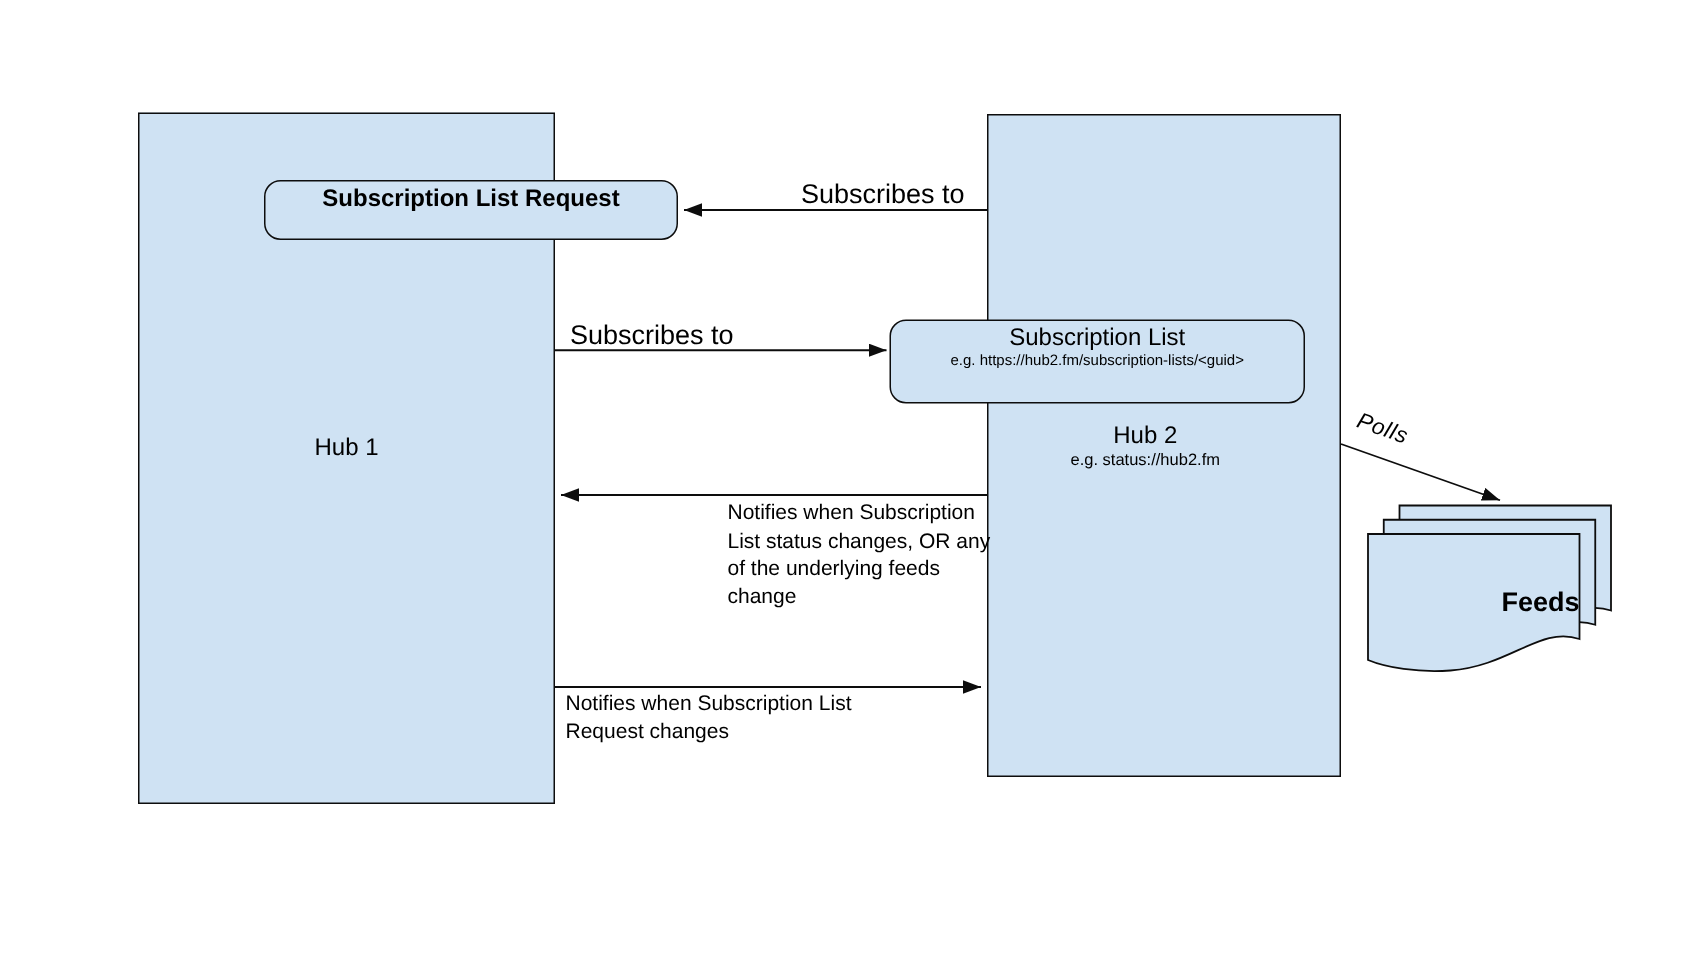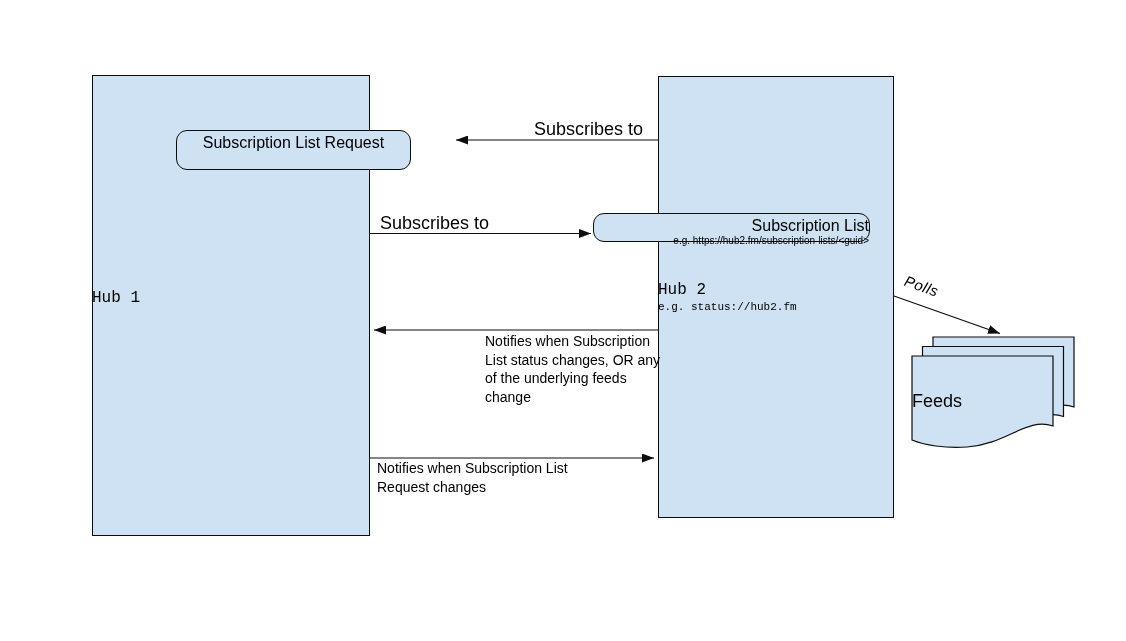--- a/index.html
+++ b/index.html
@@ -17,23 +17,22 @@
     overflow: hidden;
   }
   .hub {
     position: absolute;
     background: #cfe2f3;
     border: 1px solid #0d0d0d;
     box-sizing: border-box;
   }
   .hub-label {
     position: absolute;
-    text-align: left;
+    text-align: center;
     pointer-events: none;
-    font-family: Liberation Mono, monospace;
   }
   .hub-title {
     font-size: 16px;
     line-height: 19px;
   }
   .hub-subtitle {
     font-size: 11px;
     line-height: 14px;
   }
   .pill {
@@ -60,21 +59,22 @@
     white-space: nowrap;
   }
   .note {
     position: absolute;
     font-size: 14px;
     line-height: 18.5px;
   }
   .feeds-label {
     position: absolute;
     font-size: 18px;
-    text-align: left;
+    text-align: right;
+    font-weight: bold;
   }
   .polls-label {
     position: absolute;
     font-size: 15px;
     font-style: italic;
     letter-spacing: 0.5px;
     transform: rotate(19.5deg);
     transform-origin: left top;
     white-space: nowrap;
   }
@@ -124,24 +124,24 @@
   </svg>
 
   <div class="hub-label" style="left:92px; top:289px; width:278px;">
     <div class="hub-title">Hub 1</div>
   </div>
   <div class="hub-label" style="left:658px; top:281px; width:211px;">
     <div class="hub-title">Hub 2</div>
     <div class="hub-subtitle">e.g. status://hub2.fm</div>
   </div>
 
-  <div class="pill" style="left:176px; top:130px; width:235px; height:40px;">
+  <div class="pill" style="left:176px; top:120px; width:276px; height:40px;font-weight:bold;">
     <div class="pill-title">Subscription List Request</div>
   </div>
-  <div class="pill" style="left:593px; top:213px; width:277px; height:29px;text-align:right;">
+  <div class="pill" style="left:593px; top:213px; width:277px; height:56px;">
     <div class="pill-title">Subscription List</div>
     <div class="pill-subtitle">e.g. https://hub2.fm/subscription-lists/&lt;guid&gt;</div>
   </div>
 
   <div class="edge-label" style="left:463px; top:121px; width:180px; text-align:right;">Subscribes to</div>
   <div class="edge-label" style="left:380px; top:215px;">Subscribes to</div>
   <div class="note" style="left:485px; top:332px; width:176px;">Notifies when Subscription List status changes, OR any of the underlying feeds change</div>
   <div class="note" style="left:377px; top:459px; width:200px;">Notifies when Subscription List Request changes</div>
   <div class="polls-label" style="left:908px; top:272px;">Polls</div>
 

